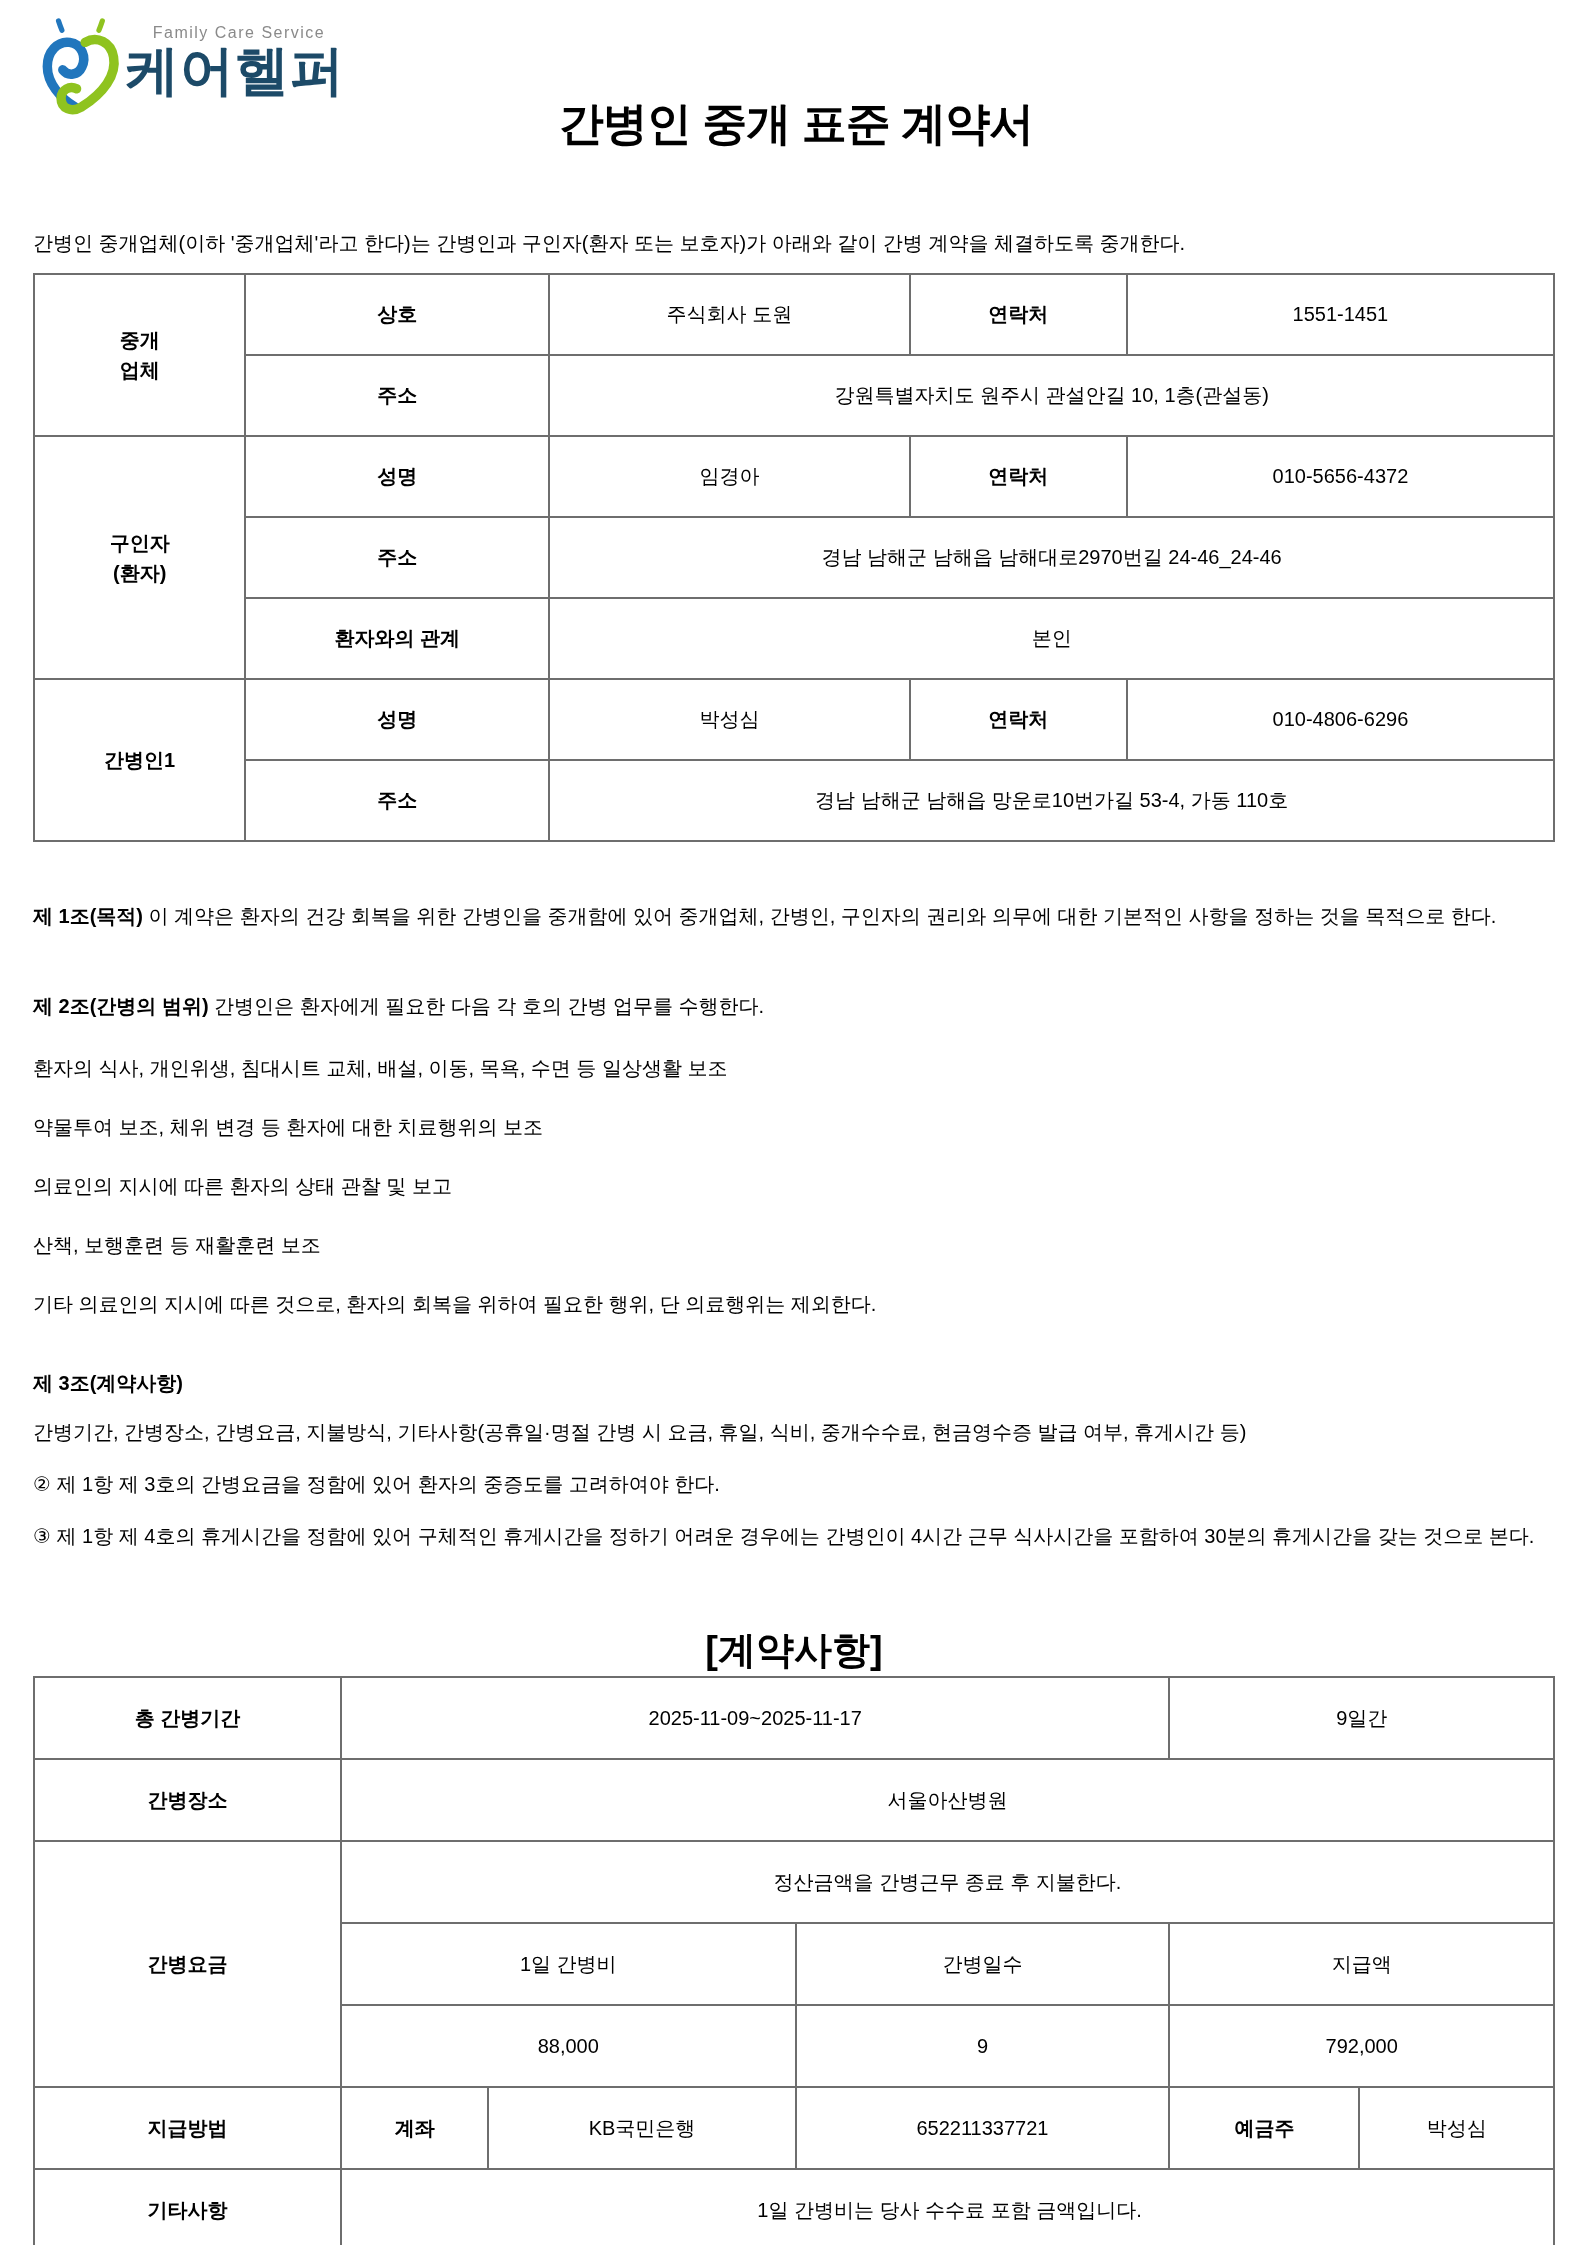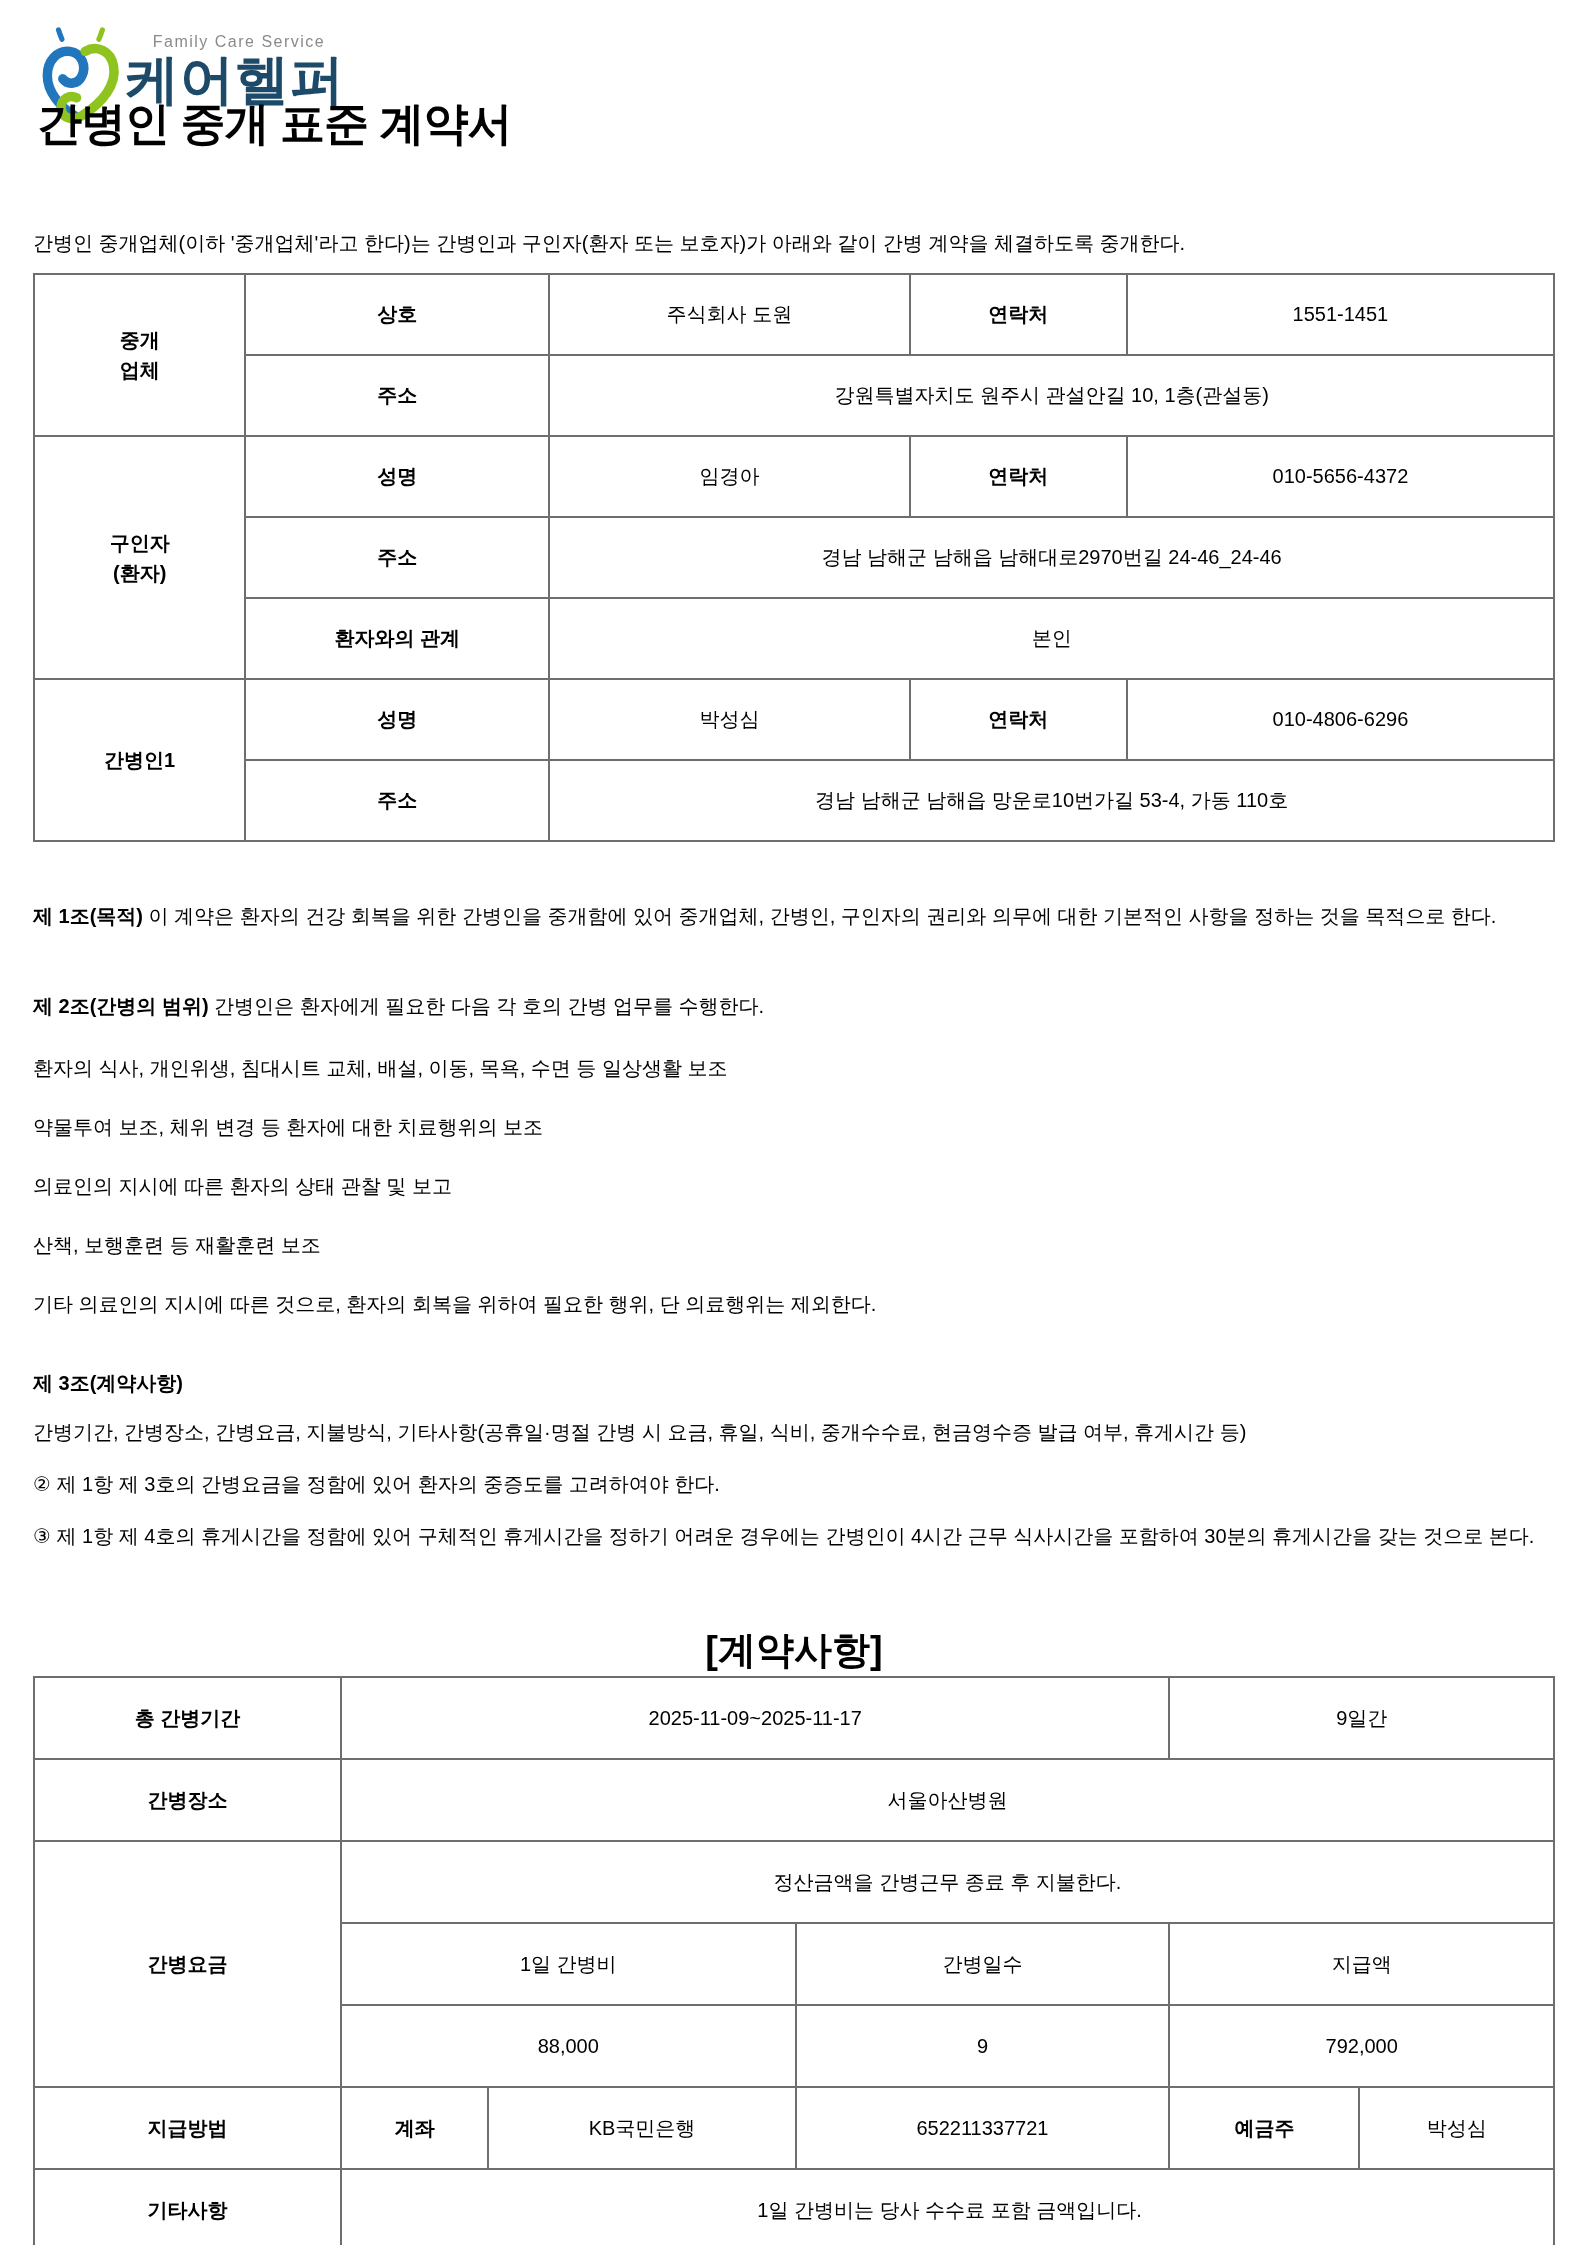--- a/index.html
+++ b/index.html
@@ -6,34 +6,34 @@
   body {
     width:1588px;
     font-family:"Liberation Sans","DejaVu Sans",sans-serif;
     color:#000;
     -webkit-font-smoothing:antialiased;
   }
   .page { padding:0 33px 18px 33px; }
 
   
   .header { position:relative; height:176px; }
-  .logo { position:absolute; left:4px; top:25px; display:flex; align-items:flex-start; }
+  .logo { position:absolute; left:4px; top:16px; display:flex; align-items:flex-start; }
   .logo-icon { width:86px; height:106px; flex:0 0 auto; }
   .logo-txt { padding-top:8px; margin-left:2px; }
   .tagline {
     color:#8a8a8a; font-size:16px; letter-spacing:1.5px;
     text-align:center; margin:0 0 1px 8px; white-space:nowrap;
   }
   .brand {
     color:#1c4a68; font-size:54px; font-weight:bold;
     letter-spacing:1px; line-height:1.0; white-space:nowrap;
   }
   .doc-title {
     position:absolute; left:4px; right:0; top:94px;
-    text-align:left; font-size:45px; font-weight:bold;
+    text-align:center; font-size:45px; font-weight:bold;
     letter-spacing:-1px; white-space:nowrap;
   }
 
   
   .intro { margin:54px 0 0 0; font-size:20px; }
   .article-p { margin:58px 0 0 0; font-size:20px; line-height:1.6; }
   .article-p strong { font-weight:bold; }
   .a2-item { margin:34px 0 0 0; font-size:20px; line-height:1.25; }
   .a3-head { margin:50px 0 0 0; font-size:20px; font-weight:bold; line-height:1.6; }
   .a3-item { margin:14px 0 0 0; font-size:20px; line-height:1.9; }

